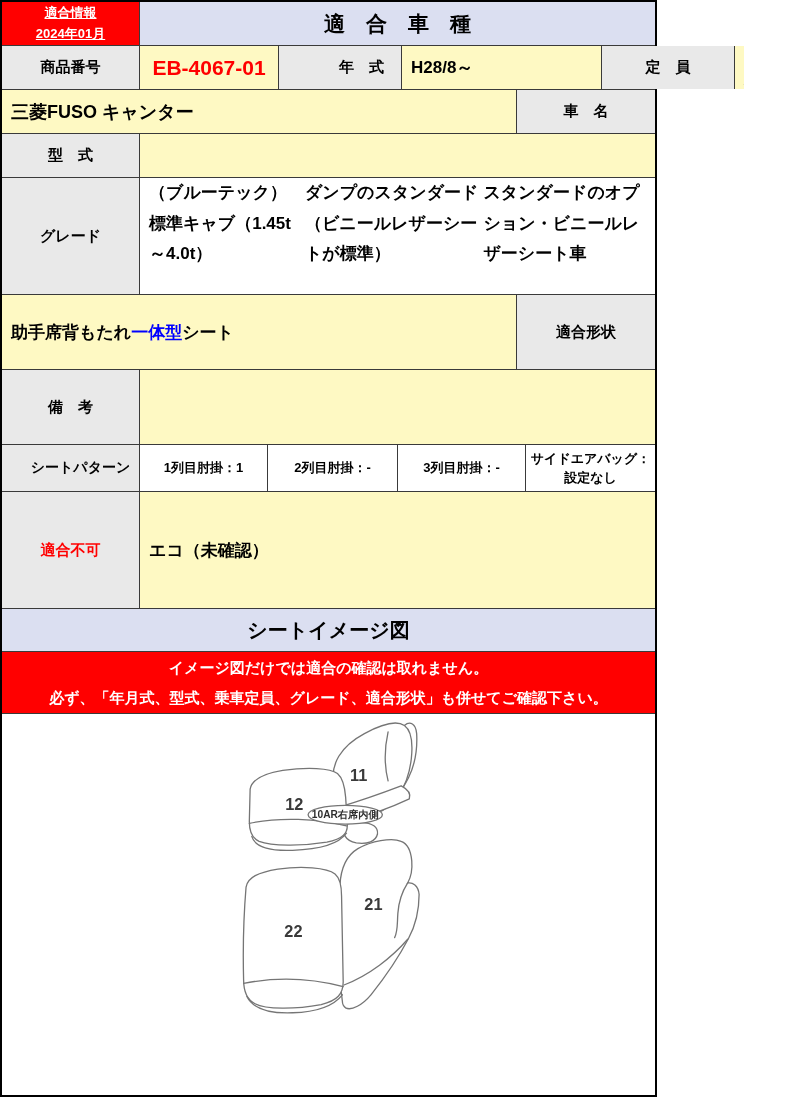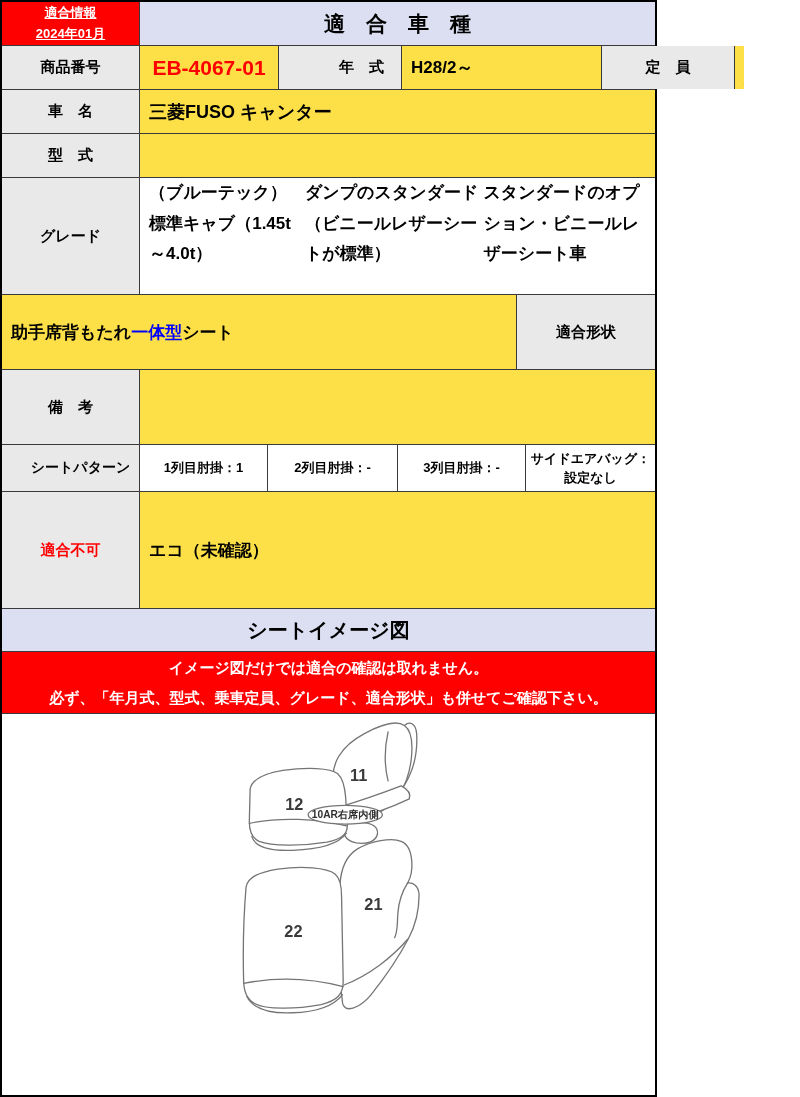--- a/index.html
+++ b/index.html
@@ -16,21 +16,21 @@
     background:#fff;
   }
   .row { display:flex; border-bottom:1.5px solid #3a3a3a; flex:0 0 auto; }
   .row:last-child { border-bottom:none; }
   .cell { border-right:1.5px solid #3a3a3a; display:flex; align-items:center; overflow:hidden; }
   .cell:last-child { border-right:none; }
   .label {
     background:#E9E9E9; justify-content:center;
     font-weight:bold; font-size:15px; text-align:center;
   }
-  .value { background:#fde047; font-weight:bold; font-size:17px; padding-left:9px; }
+  .value { background:#fef9c3; font-weight:bold; font-size:17px; padding-left:9px; }
   .w-label { width:138px; flex:0 0 138px; }
 
   
   .h44 { height:44px; } .h117 { height:117px; } .h75 { height:75px; }
   .h47 { height:47px; } .h43 { height:43px; } .h62 { height:62px; }
 
   
   .redcell {
     background:#FF0000; color:#fff; font-weight:bold; font-size:13px;
     flex-direction:column; justify-content:center; line-height:1.55;
@@ -90,28 +90,28 @@
       <span>適合情報</span>
       <span>2024年01月</span>
     </div>
     <div class="cell titlecell">適　合　車　種</div>
   </div>
 
   <div class="row h44">
     <div class="cell w-label label">商品番号</div>
     <div class="cell value product-code">EB-4067-01</div>
     <div class="cell w123 label">年　式</div>
-    <div class="cell w200 value">H28/2～</div>
+    <div class="cell w200 value">H28/8～</div>
     <div class="cell w133 label">定　員</div>
     <div class="cell flex1 value">3人</div>
   </div>
 
   <div class="row h44">
+    <div class="cell flex1 value car-name">三菱FUSO キャンター</div>
     <div class="cell w-label label">車　名</div>
-    <div class="cell flex1 value car-name">三菱FUSO キャンター</div>
   </div>
 
   <div class="row h44">
     <div class="cell w-label label">型　式</div>
     <div class="cell flex1 value"></div>
   </div>
 
   <div class="row h117">
     <div class="cell w-label label">グレード</div>
     <div class="cell flex1 grade-cell">

